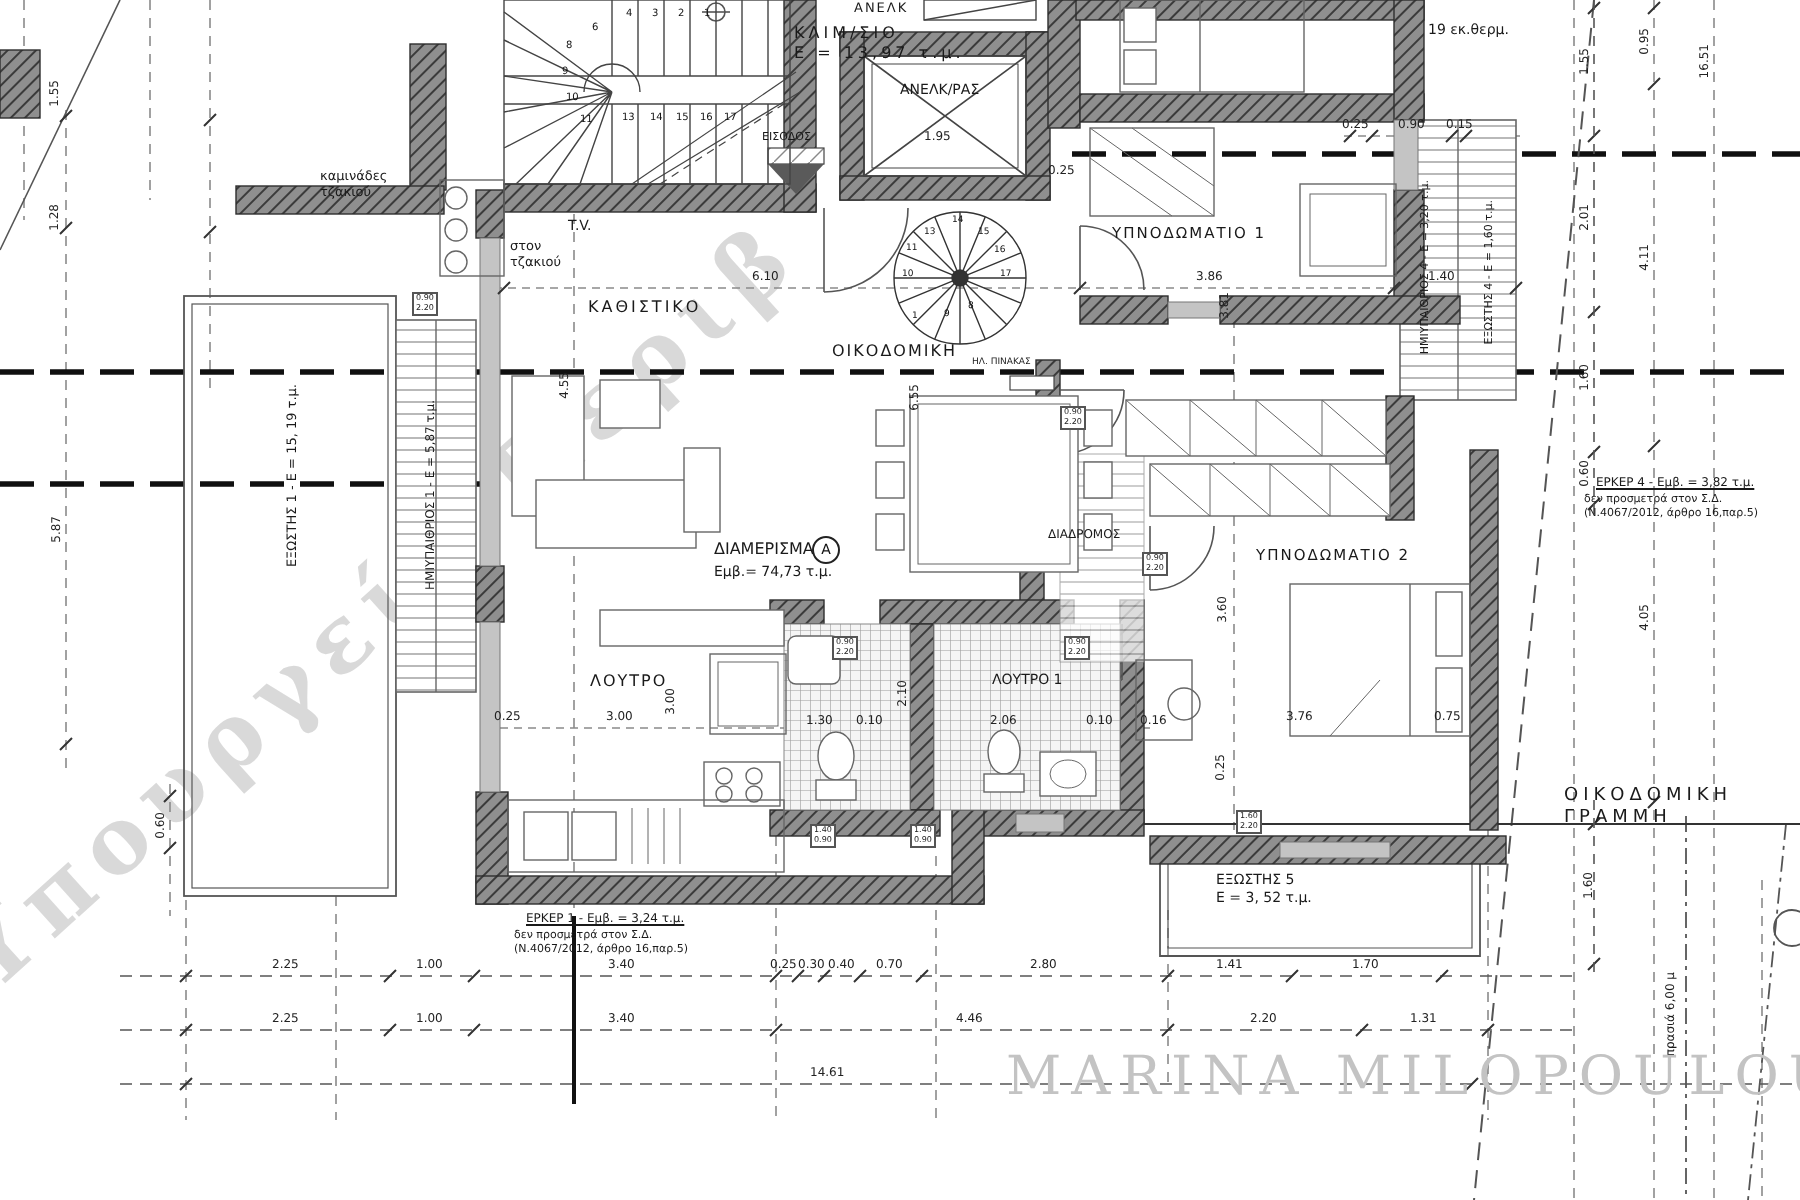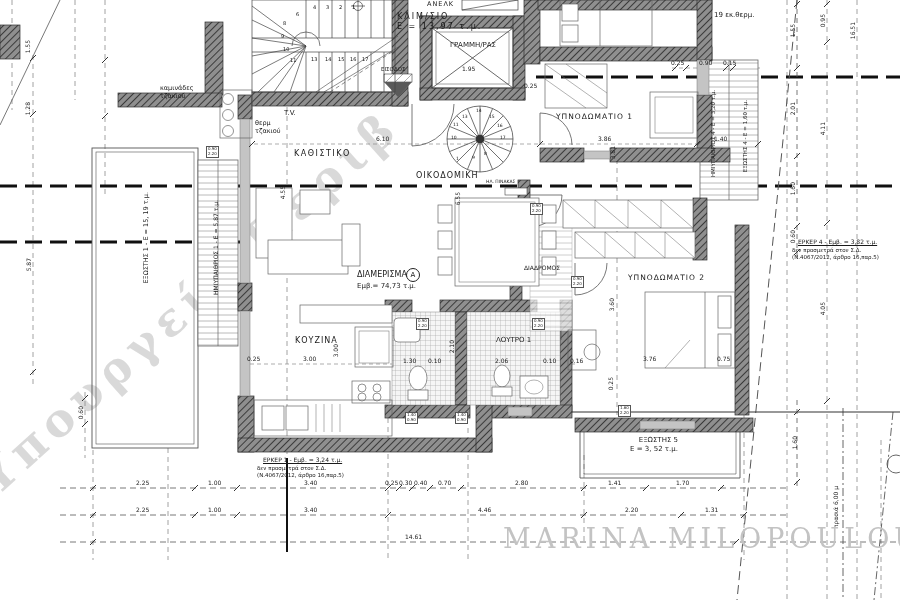--- a/index.html
+++ b/index.html
@@ -291,41 +291,42 @@
       <path stroke="#333" stroke-width="1" d="M824,7l6,-6 M824,45l6,-6 M824,226l6,-6 M824,404l6,-6"></path>
       <path stroke="#333" stroke-width="1" d="M102,63l6,-6 M102,119l6,-6 M30,61l6,-6 M30,117l6,-6 M30,375l6,-6 M82,401l6,-6 M82,427l6,-6"></path>
       <path stroke="#333" stroke-width="1" d="M672,71l6,-6 M683,71l6,-6 M723,71l6,-6 M730,71l6,-6 M249,147l6,-6 M537,147l6,-6 M694,147l6,-6 M755,147l6,-6"></path>
       <line x1="797" y1="0" x2="797" y2="260" stroke-dasharray="5,4" stroke-width="0.8"></line>
       <line x1="797" y1="400" x2="797" y2="490" stroke-dasharray="5,4" stroke-width="0.8"></line>
     </g>
   </svg>
 
   <span class="t" style="left:294px;top:149px;font-size:8px;letter-spacing:1.5px">ΚΑΘΙΣΤΙΚΟ</span>
   <span class="t" style="left:284px;top:109px;font-size:7px">T.V.</span>
-  <span class="t" style="left:255px;top:119px;font-size:6.5px">θερμ
+  <span class="t" style="left:255px;top:119px;font-size:6.5px">στον
 τζακιού</span>
   <span class="t" style="left:160px;top:84px;font-size:6.5px">καμινάδες
 τζακιού</span>
   <span class="t" style="left:397px;top:12px;font-size:8px;letter-spacing:2px">ΚΛΙΜ/ΣΙΟ
 Ε = 13,97 τ.μ.</span>
-  <span class="t" style="left:450px;top:41px;font-size:7px">ΓΡΑΜΜΗ/ΡΑΣ</span>
+  <span class="t" style="left:450px;top:41px;font-size:7px">ΑΝΕΛΚ/ΡΑΣ</span>
   <span class="t" style="left:427px;top:0px;font-size:6.5px;letter-spacing:1px">ΑΝΕΛΚ</span>
   <span class="t" style="left:381px;top:66px;font-size:5.5px">ΕΙΣΟΔΟΣ</span>
   <span class="t" style="left:416px;top:171px;font-size:8px;letter-spacing:1px">ΟΙΚΟΔΟΜΙΚΗ</span>
   <span class="t" style="left:556px;top:112px;font-size:7.5px;letter-spacing:1px">ΥΠΝΟΔΩΜΑΤΙΟ 1</span>
   <span class="t" style="left:714px;top:11px;font-size:7px">19 εκ.θερμ.</span>
   <span class="t" style="left:357px;top:270px;font-size:8px">ΔΙΑΜΕΡΙΣΜΑ</span>
   <span class="badge" style="left:406px;top:268px">A</span>
   <span class="t" style="left:357px;top:282px;font-size:7px">Εμβ.= 74,73 τ.μ.</span>
-  <span class="t" style="left:295px;top:336px;font-size:8px;letter-spacing:1px">ΚΟΥΖΙΝΑ</span>
+  <span class="t" style="left:295px;top:336px;font-size:8px;letter-spacing:1px">ΛΟΥΤΡΟ</span>
   <span class="t" style="left:496px;top:336px;font-size:7px">ΛΟΥΤΡΟ 1</span>
   <span class="t" style="left:524px;top:264px;font-size:6px">ΔΙΑΔΡΟΜΟΣ</span>
   <span class="t" style="left:628px;top:273px;font-size:7.5px;letter-spacing:1px">ΥΠΝΟΔΩΜΑΤΙΟ 2</span>
-  <span class="t" style="left:608px;top:436px;font-size:7px;text-align:right;width:70px">ΕΞΩΣΤΗΣ 5
+  <span class="t" style="left:608px;top:436px;font-size:7px;text-align:left;width:70px">ΕΞΩΣΤΗΣ 5
 Ε = 3, 52 τ.μ.</span>
+  <span class="t" style="left:782px;top:393px;font-size:9px;letter-spacing:2.5px">ΟΙΚΟΔΟΜΙΚΗ ΓΡΑΜΜΗ</span>
   <span class="t" style="left:486px;top:179px;font-size:4.5px">ΗΛ. ΠΙΝΑΚΑΣ</span>
 
   <span class="t vx" style="left:142px;top:192px;font-size:6.5px">ΕΞΩΣΤΗΣ 1 - Ε = 15, 19 τ.μ.</span>
   <span class="t vx" style="left:212px;top:200px;font-size:6px">ΗΜΙΥΠΑΙΘΡΙΟΣ 1 - Ε = 5,87 τ.μ.</span>
   <span class="t vx" style="left:710px;top:90px;font-size:5.5px">ΗΜΙΥΠΑΙΘΡΙΟΣ 4 - Ε = 3,20 τ.μ.</span>
   <span class="t vx" style="left:742px;top:100px;font-size:5.5px">ΕΞΩΣΤΗΣ 4 - Ε = 1,60 τ.μ.</span>
   <span class="t vx" style="left:832px;top:486px;font-size:6px">πρασιά 6,00 μ</span>
 
   <span class="t note-title" style="left:263px;top:456px">ΕΡΚΕΡ 1 - Εμβ. = 3,24 τ.μ.</span>
   <span class="t note-body" style="left:257px;top:465px">δεν προσμετρά στον Σ.Δ.

